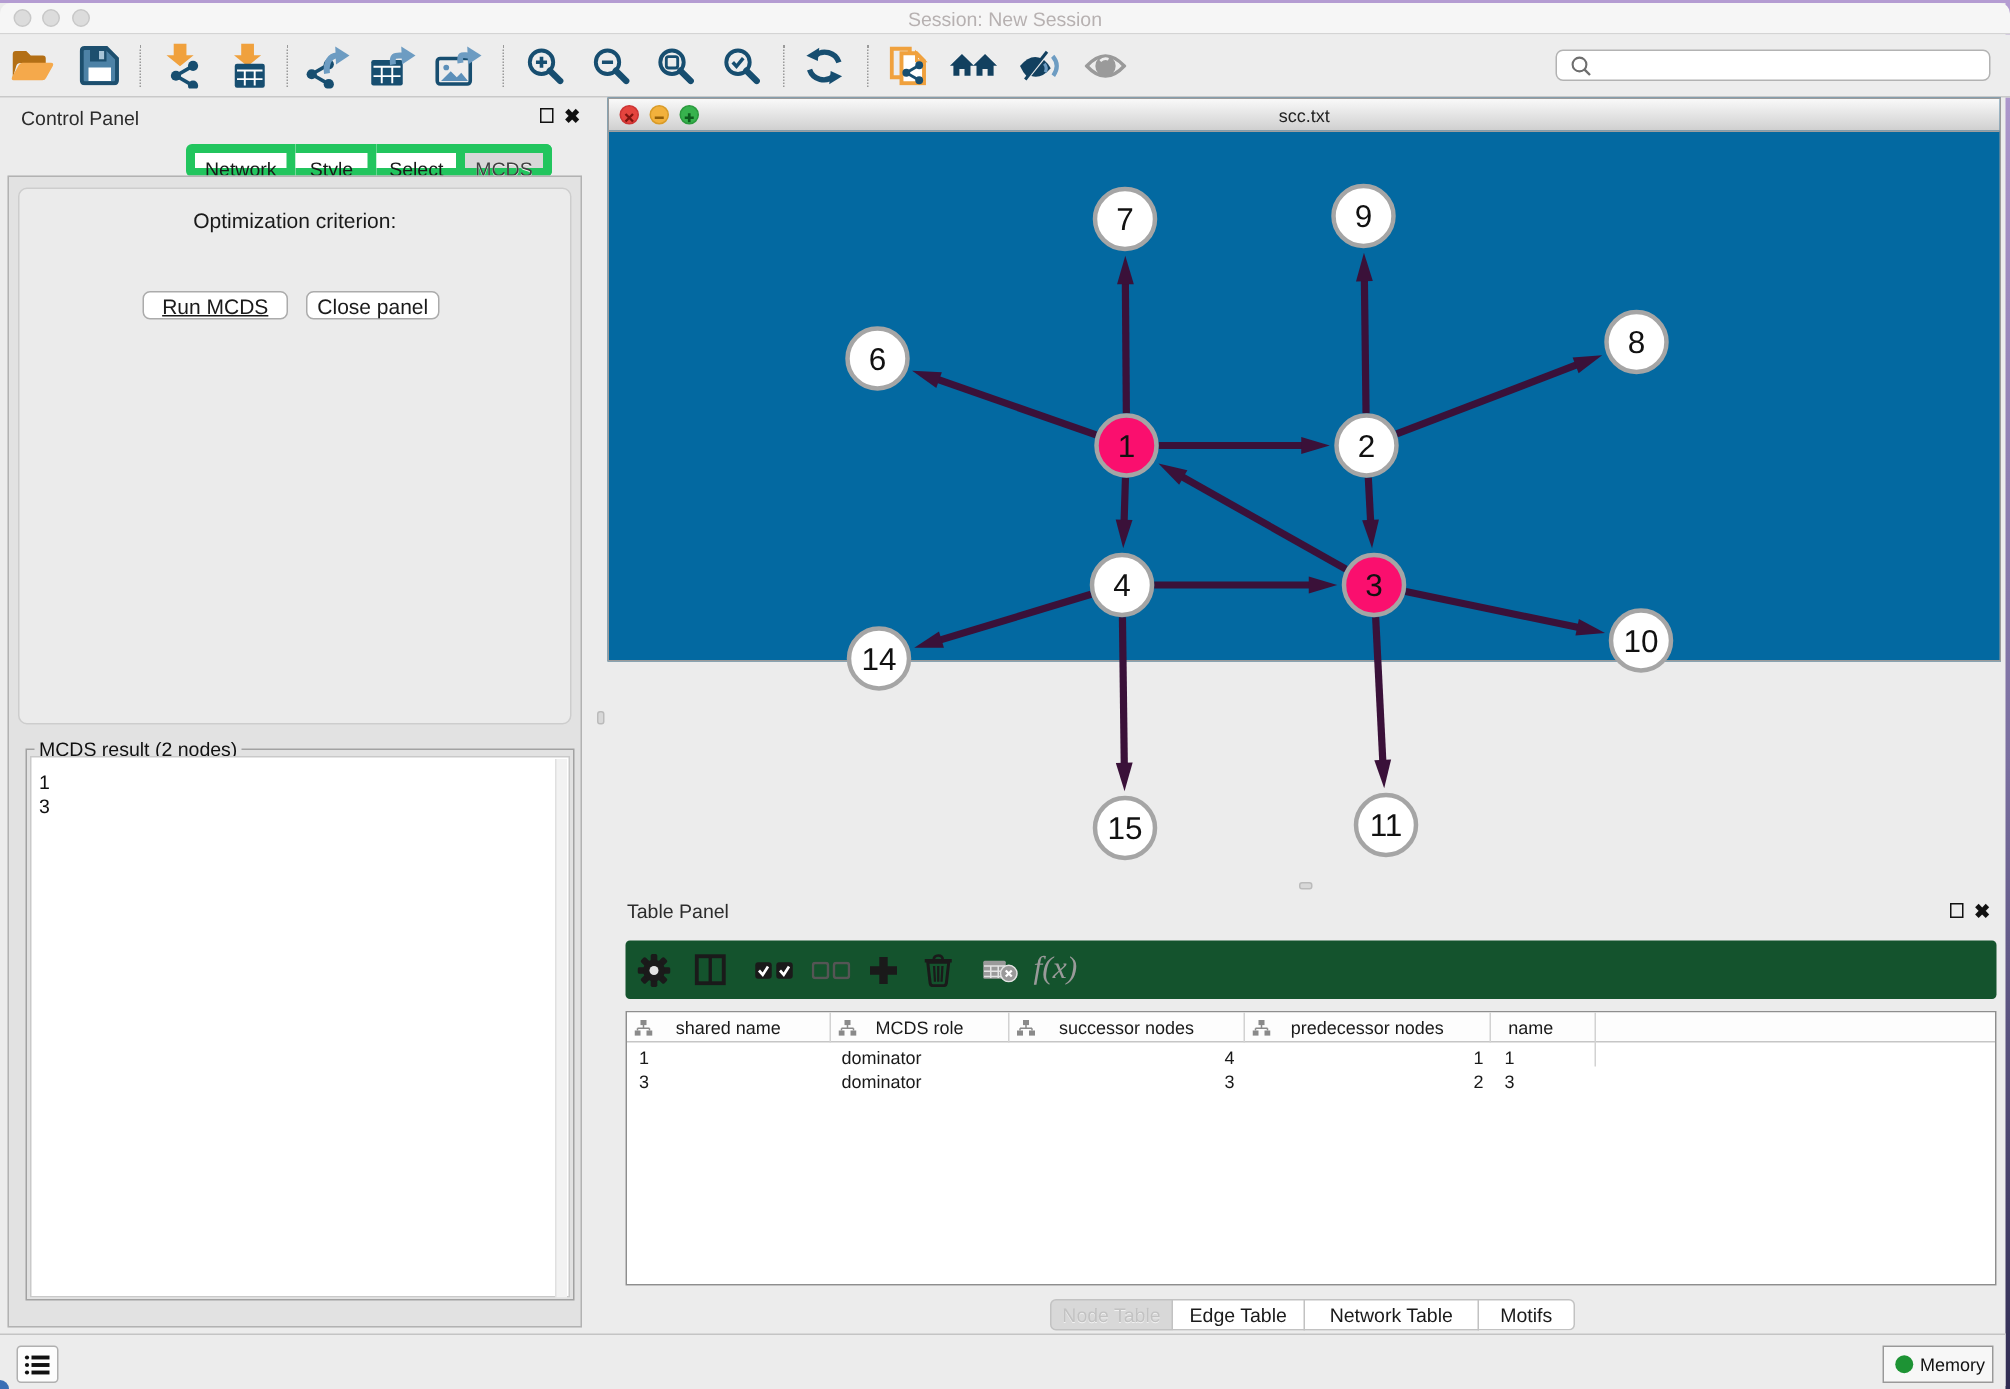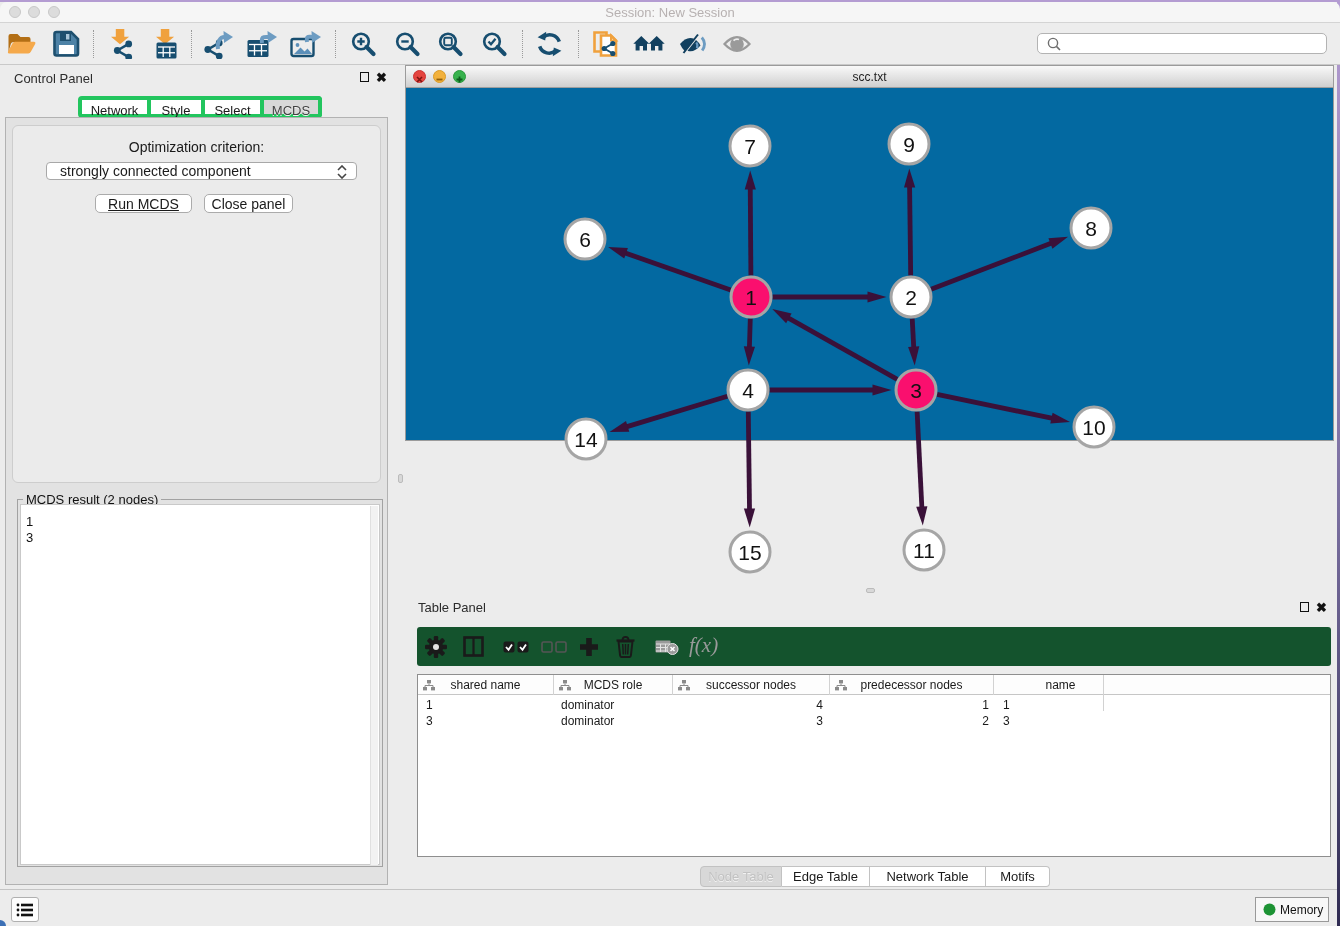--- a/index.html
+++ b/index.html
@@ -17,21 +17,21 @@
 
 #toolbar { left:0; top:23px; width:100%; height:42px; background:#ededed; border-bottom:1px solid #c9c9c9; }
 .sep { position:absolute; top:7px; height:28px; width:0; border-left:1px dotted #9a9a9a; }
 .tbi { position:absolute; top:8px; }
 #searchbox { position:absolute; left:1037px; top:10px; width:290px; height:21px; background:#fff; border:1px solid #b3b3b3; border-radius:5px; }
 
 #cp-title { left:14px; top:71px; font-size:13px; color:#2c2c2c; }
 #cp-float { left:360px; top:72px; }
 #cp-close { left:376px; top:70px; font-size:13px; color:#111; font-weight:bold; }
 #cp-tabs { left:78px; top:96px; height:22px; }
-.tab { position:absolute; top:0; height:22px; background:#fff; border:4px solid #22c55e; font-size:13px; color:#1a1a1a; text-align:center; line-height:21px; }
+.tab { position:absolute; top:0; height:22px; background:#fff; border:6px solid #22c55e; font-size:13px; color:#1a1a1a; text-align:center; line-height:21px;margin-left:46px; }
 #cp-body { left:5px; top:117px; width:383px; height:768px; background:#e2e2e2; border:1px solid #b2b2b2; }
 #cp-sub { position:absolute; left:6px; top:7px; width:369px; height:358px; background:#ebebeb; border:1px solid #cdcdcd; border-radius:6px; }
 #opt-label { position:absolute; left:0; top:13px; width:100%; text-align:center; font-size:14px; color:#1a1a1a; }
 #dropdown { position:absolute; left:33px; top:36px; width:311px; height:18px; background:#fff; border:1px solid #a8a8a8; border-radius:4px; font-size:14px; color:#1a1a1a; line-height:16px; padding-left:13px; }
 .btn { position:absolute; top:68px; height:19px; background:#fff; border:1px solid #ababab; border-radius:5px; font-size:14px; color:#1a1a1a; text-align:center; line-height:18px; }
 #fieldset { position:absolute; left:11px; top:381px; width:366px; height:368px; border:1px solid #a2a2a2; }
 #fs-legend { position:absolute; left:5px; top:-8px; background:#e2e2e2; padding:0 3px; font-size:13px; color:#111; }
 #fs-white { position:absolute; left:2px; top:4px; width:360px; height:361px; background:#fff; border:1px solid #c9c9c9; }
 #fs-scroll { position:absolute; right:1px; top:1px; width:8px; height:359px; background:#f2f2f2; border-left:1px solid #e0e0e0; }
 
@@ -214,26 +214,20 @@
 <div class="abs" id="cp-close">✖</div>
 <div class="abs" id="cp-tabs">
   <div class="tab" style="left:0; width:73px; border-radius:4px 0 0 4px;">Network</div>
   <div class="tab" style="left:73px; width:54px; border-left:none;">Style</div>
   <div class="tab" style="left:127px; width:59px; border-left:none;">Select</div>
   <div class="tab" style="left:186px; width:58px; border-left:none; background:#d8d8d8; color:#404040; text-shadow:0 1px 0 #f5f5f5; border-radius:0 4px 4px 0;">MCDS</div>
 </div>
 <div class="abs" id="cp-body">
   <div id="cp-sub">
     <div id="opt-label">Optimization criterion:</div>
-    <div id="dropdown">strongly connected component
-      <svg width="12" height="14" style="position:absolute;right:8px;top:2px" viewBox="0 0 12 14">
-          <path d="M2 5 L6 1 L10 5" fill="none" stroke="#444" stroke-width="1.6"></path>
-          <path d="M2 9 L6 13 L10 9" fill="none" stroke="#444" stroke-width="1.6"></path>
-        </svg>
-    </div>
     <div class="btn" style="left:82px; width:97px;text-decoration:underline;">Run MCDS</div>
     <div class="btn" style="left:191px; width:89px;">Close panel</div>
   </div>
   <div id="fieldset">
     <div id="fs-legend">MCDS result (2 nodes)</div>
     <div id="fs-white">
       <div style="position:absolute;left:5px;top:9px;font-size:13px;color:#111;line-height:16px;">1<br>3</div>
       <div id="fs-scroll"></div>
     </div>
   </div>
@@ -426,21 +420,21 @@
           <rect x="0" y="7" width="4" height="3.4"></rect>
           <rect x="8" y="7" width="4" height="3.4"></rect>
         </g>
         <g stroke="#8a8a8a" stroke-width="1">
           <line x1="6" y1="3.4" x2="6" y2="5.5"></line>
           <line x1="2" y1="5.5" x2="10" y2="5.5"></line>
           <line x1="2" y1="5.5" x2="2" y2="7"></line>
           <line x1="10" y1="5.5" x2="10" y2="7"></line>
         </g>
       </svg>predecessor nodes</div>
-    <div class="th" style="left:600px;width:86px;line-height:20px;height:36px;text-align:center;">name</div>
+    <div class="th" style="left:560px;width:86px;line-height:20px;height:36px;text-align:center;">name</div>
     <div class="td" style="left:8px;top:23px;">1</div>
     <div class="td" style="left:143px;top:23px;">dominator</div>
     <div class="td" style="left:255px;top:23px;width:150px;text-align:right;">4</div>
     <div class="td" style="left:412px;top:23px;width:159px;text-align:right;">1</div>
     <div class="td" style="left:585px;top:23px;">1</div>
     <div class="td" style="left:8px;top:39px;">3</div>
     <div class="td" style="left:143px;top:39px;">dominator</div>
     <div class="td" style="left:255px;top:39px;width:150px;text-align:right;">3</div>
     <div class="td" style="left:412px;top:39px;width:159px;text-align:right;">2</div>
     <div class="td" style="left:585px;top:39px;">3</div>

